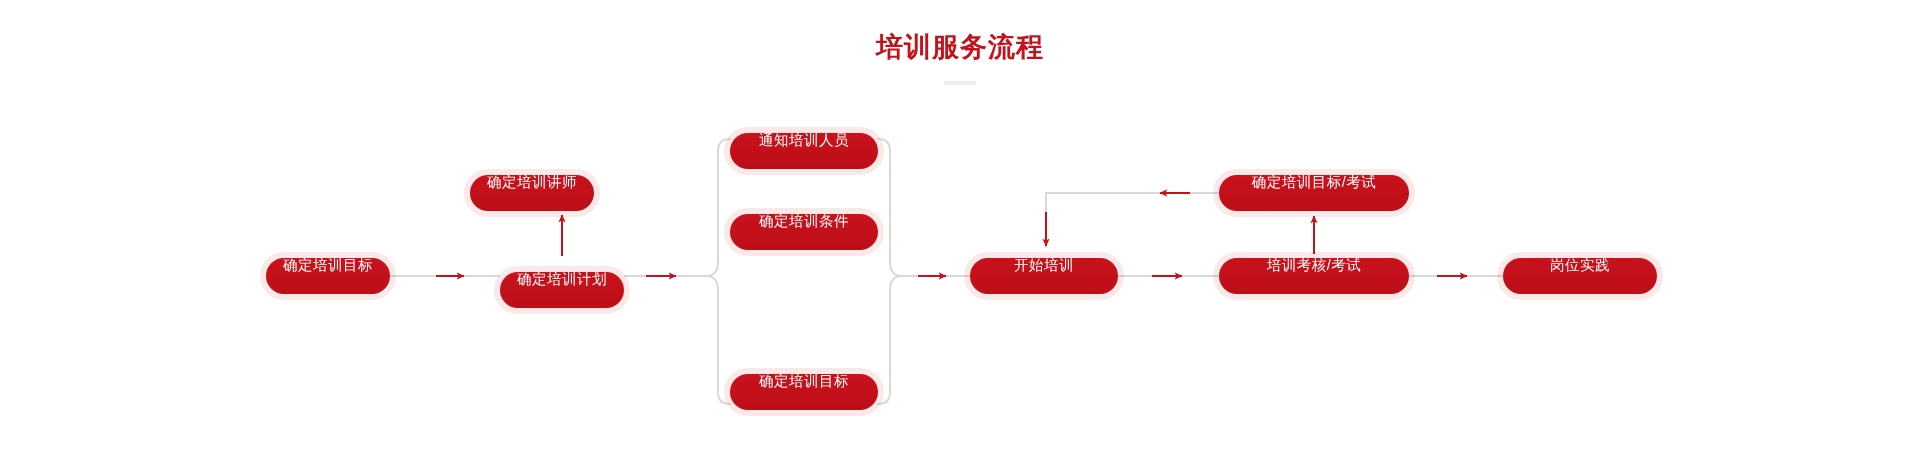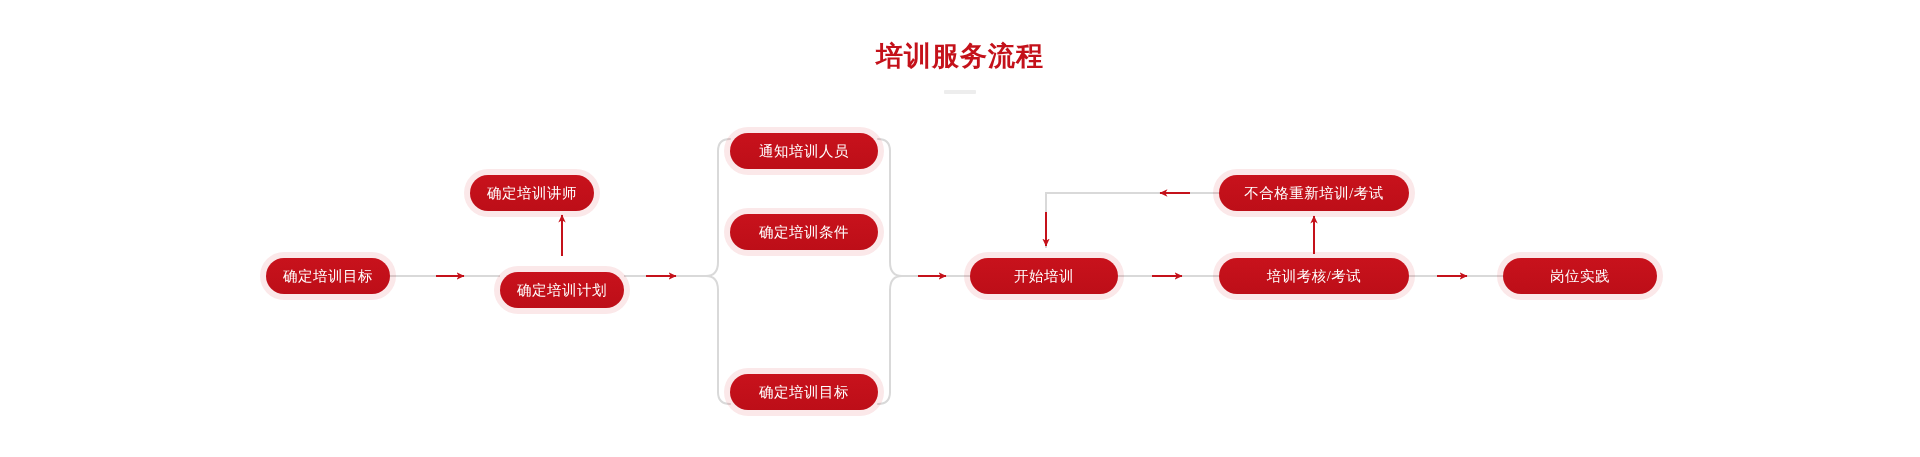--- a/index.html
+++ b/index.html
@@ -17,21 +17,21 @@
 
   
   .header {
     position: absolute;
     top: 0; left: 0;
     width: 1920px;
     text-align: center;
   }
   .page-title {
     margin: 0;
-    padding-top: 42px;
+    padding-top: 33px;
     font-size: 27px;
     font-weight: bold;
     color: #c4111a;
     letter-spacing: 1px;
     line-height: 1.1;
     font-family: "Liberation Sans", "DejaVu Sans", sans-serif;
   }
   .title-divider {
     width: 32px;
     height: 4px;
@@ -53,34 +53,32 @@
     width: 1920px;
     height: 457px;
     pointer-events: none;
   }
 
   
   .node {
     position: absolute;
     box-sizing: border-box;
     display: flex;
-    align-items: center;
     justify-content: center;
     height: 36px;
     border-radius: 18px;
     background: #c4111a;
     background-image: linear-gradient(180deg, #c8121c 0%, #bd0e18 100%);
     color: #ffffff;
     font-size: 14.5px;
     line-height: 1;
     white-space: nowrap;
     box-shadow: 0 0 0 6px rgba(214, 32, 39, 0.10);
     letter-spacing: 0.5px;
     cursor: default;
-    font-family: Liberation Serif, serif;
   }
   .node-label {
     display: block;
     transform: translateY(-0.5px);
   }
 
   
   #node-goal      { left: 266px; top: 258px; width: 124px; }
   #node-plan      { left: 500px; top: 272px; width: 124px; }
   #node-trainer   { left: 470px; top: 175px; width: 124px; }
@@ -209,20 +207,20 @@
 
   <div class="node wide" id="node-start">
     <span class="node-label">开始培训</span>
   </div>
 
   <div class="node wide" id="node-exam">
     <span class="node-label">培训考核/考试</span>
   </div>
 
   <div class="node wide" id="node-retrain">
-    <span class="node-label">不合格重新培训/考试</span>
+    <span class="node-label">确定培训目标/考试</span>
   </div>
 
   <div class="node wide" id="node-practice">
     <span class="node-label">岗位实践</span>
   </div>
 
 </div>
 
 </body></html>

